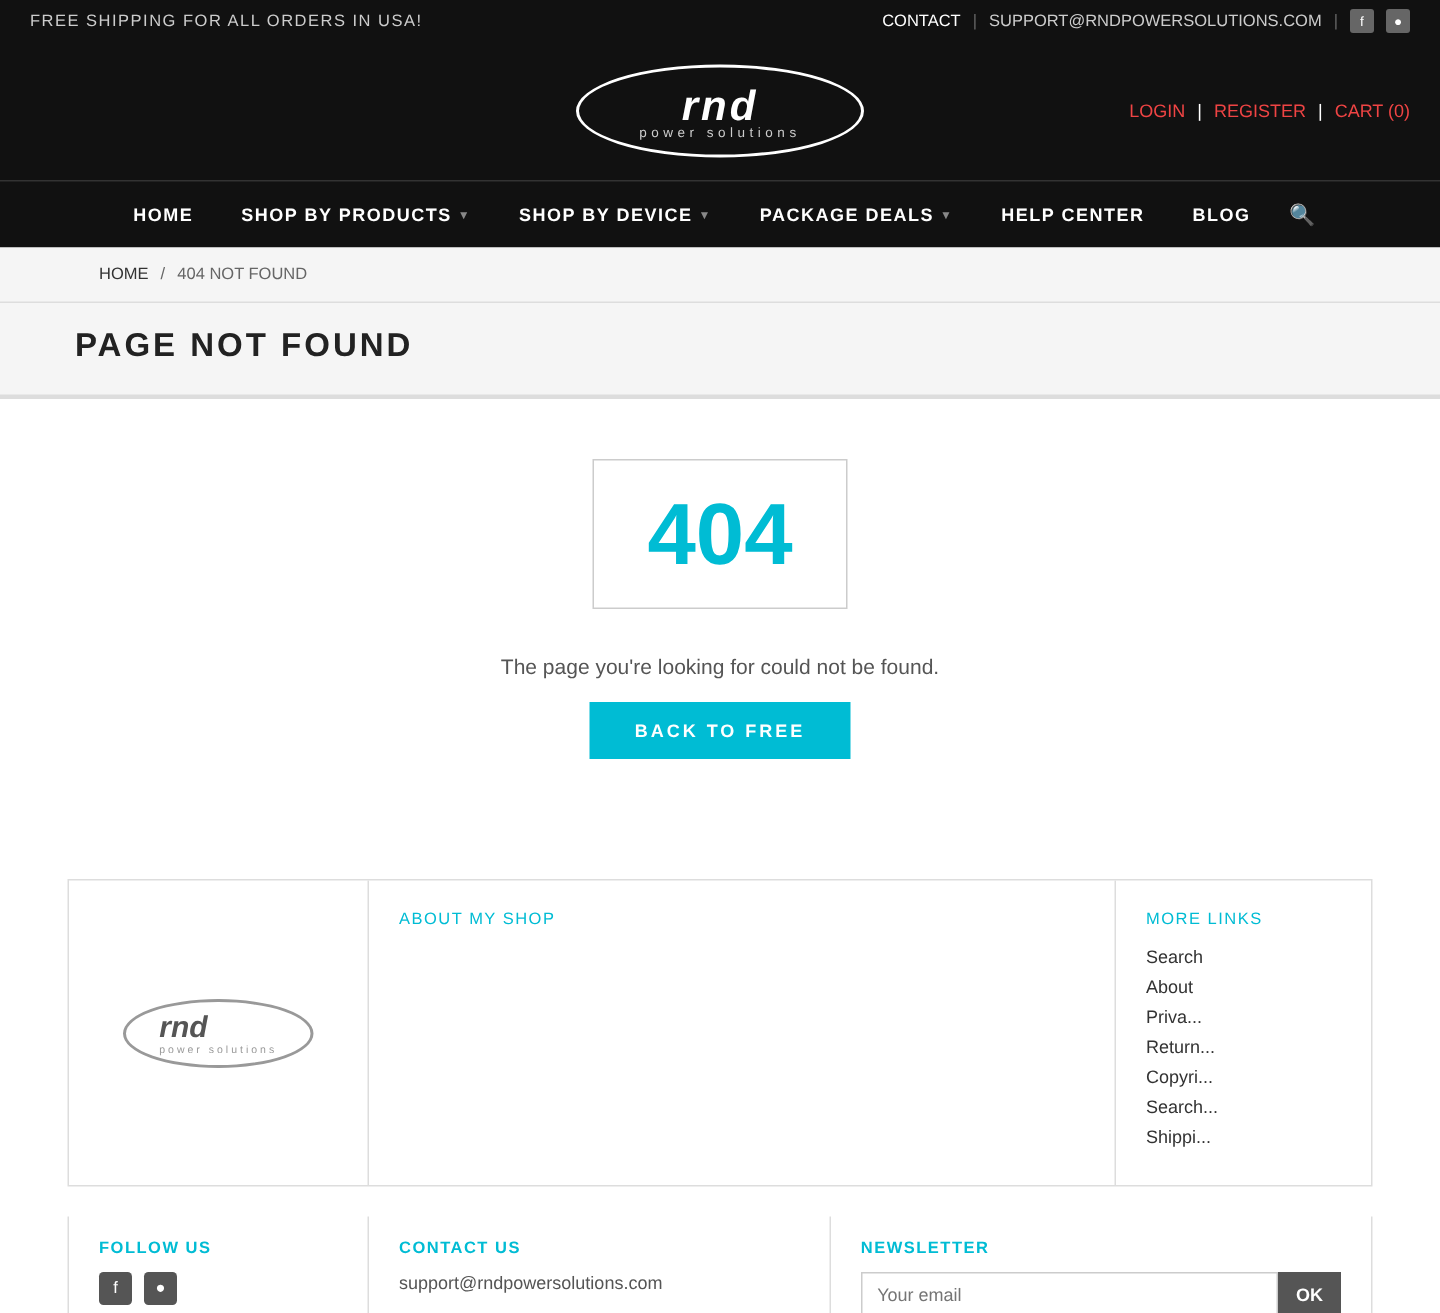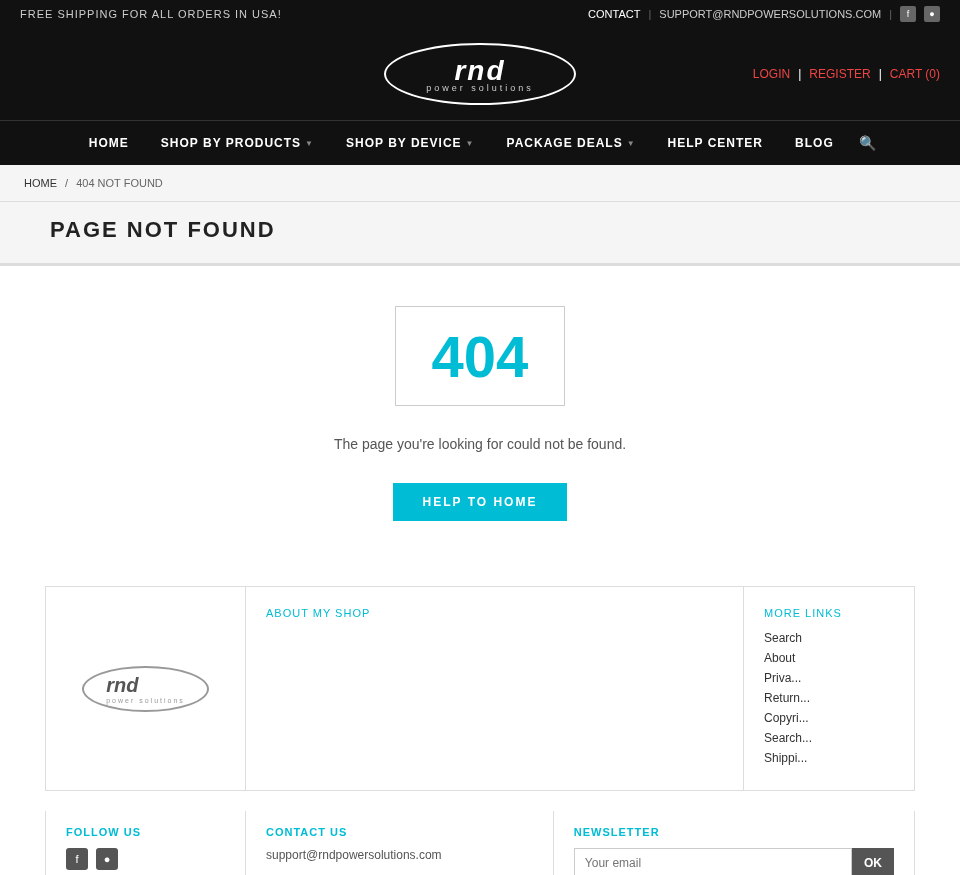--- a/index.html
+++ b/index.html
@@ -90,21 +90,21 @@
       gap: 4px;
       cursor: pointer;
     }
     .nav-arrow { font-size: 8px; color: #888; }
     .search-icon-nav { font-size: 14px; cursor: pointer; color: #fff; padding: 14px 10px; }
 
     
     .breadcrumb-section {
       background: #f5f5f5;
       border-bottom: 1px solid #ddd;
-      padding: 12px 24px;
+      padding: 12px 66px;
     }
     .breadcrumb {
       font-size: 11px;
       color: #666;
     }
     .breadcrumb a { color: #333; text-decoration: none; }
     .breadcrumb .sep { margin: 0 5px; }
 
     
     .page-header {
@@ -140,21 +140,21 @@
       margin-bottom: 30px;
     }
     .error-number {
       font-size: 58px;
       font-weight: 700;
       color: #00bcd4;
     }
     .error-message {
       color: #555;
       font-size: 14px;
-      margin-bottom: 31px;
+      margin-bottom: 16px;
       text-align: center;
     }
     .back-btn {
       background: #00bcd4;
       color: #fff;
       border: none;
       padding: 12px 30px;
       font-size: 12px;
       font-weight: 700;
       letter-spacing: 2px;
@@ -356,21 +356,21 @@
 
 <div class="page-header">
   <h1 class="page-not-found-title">PAGE NOT FOUND</h1>
 </div>
 
 <div class="main-content">
   <div class="error-box">
     <span class="error-number">404</span>
   </div>
   <p class="error-message">The page you're looking for could not be found.</p>
-  <a href="#" class="back-btn">HELP TO HOME</a>
+  <a href="#" class="back-btn">BACK TO FREE</a>
 </div>
 
 <div class="footer-main">
   <div class="footer-col-logo">
     <div class="footer-logo-img">
       <div class="footer-logo-oval">
         <div class="footer-logo-text">rnd</div>
         <div class="footer-logo-sub">power solutions</div>
       </div>
     </div>

